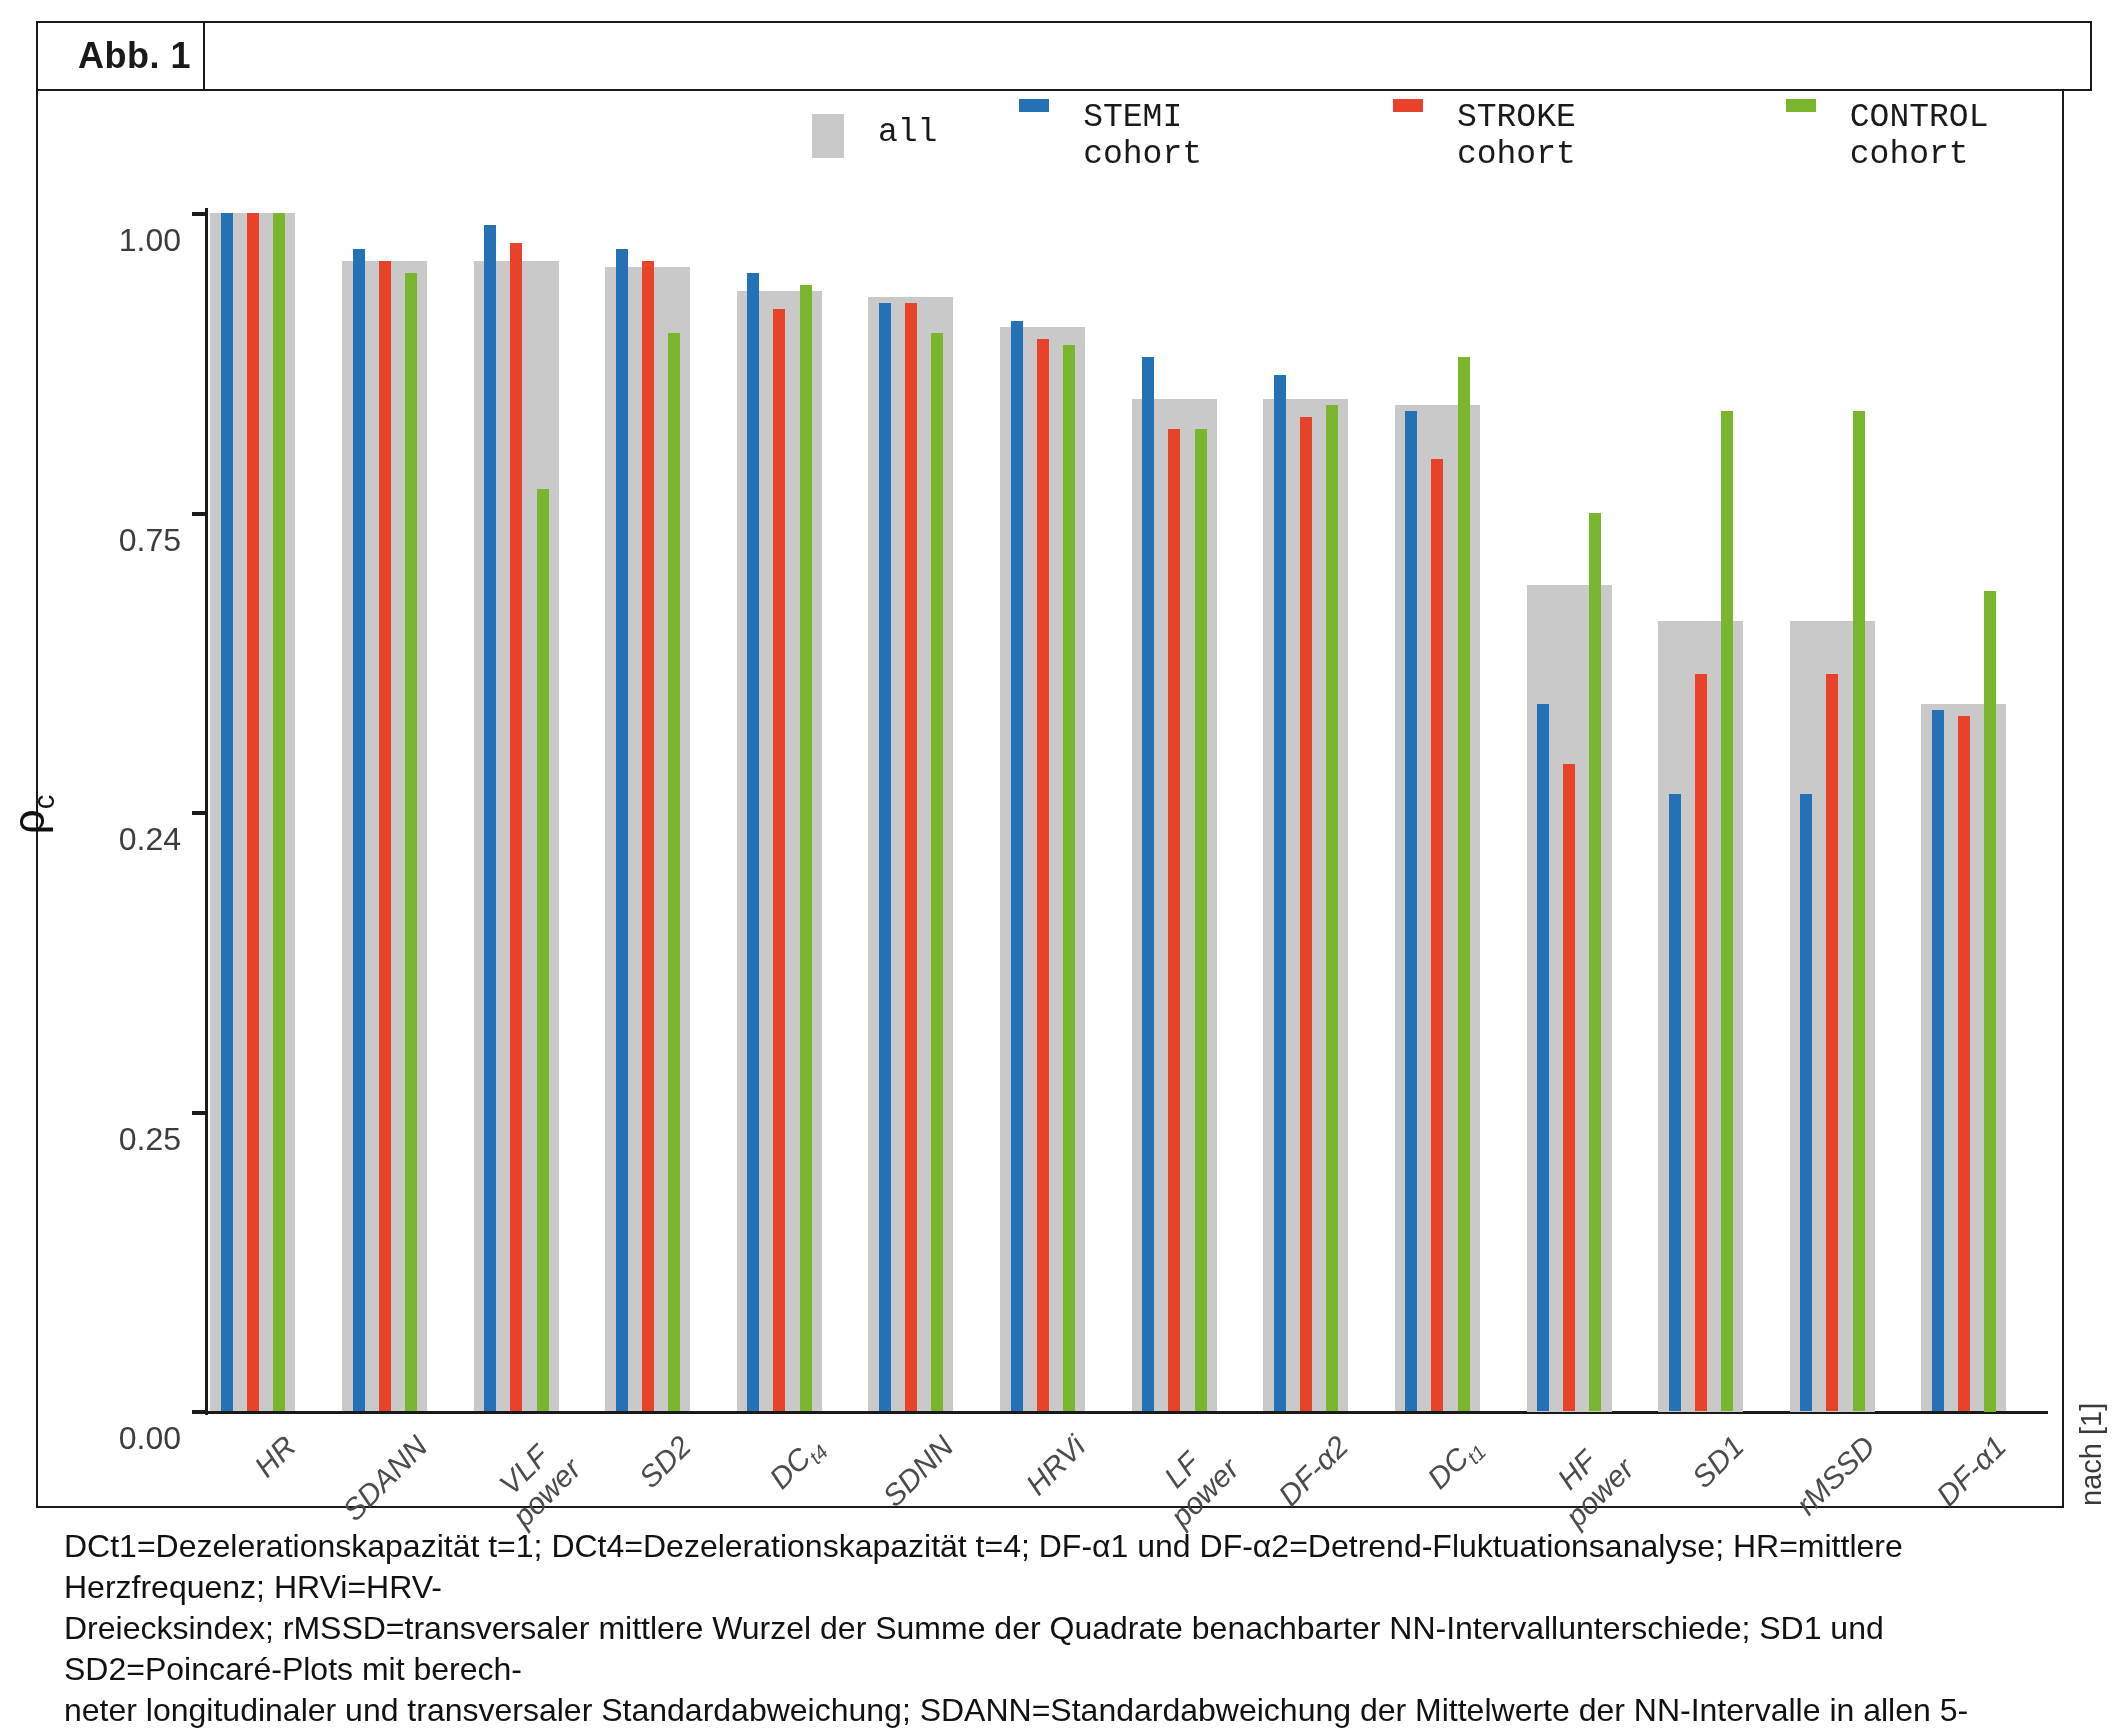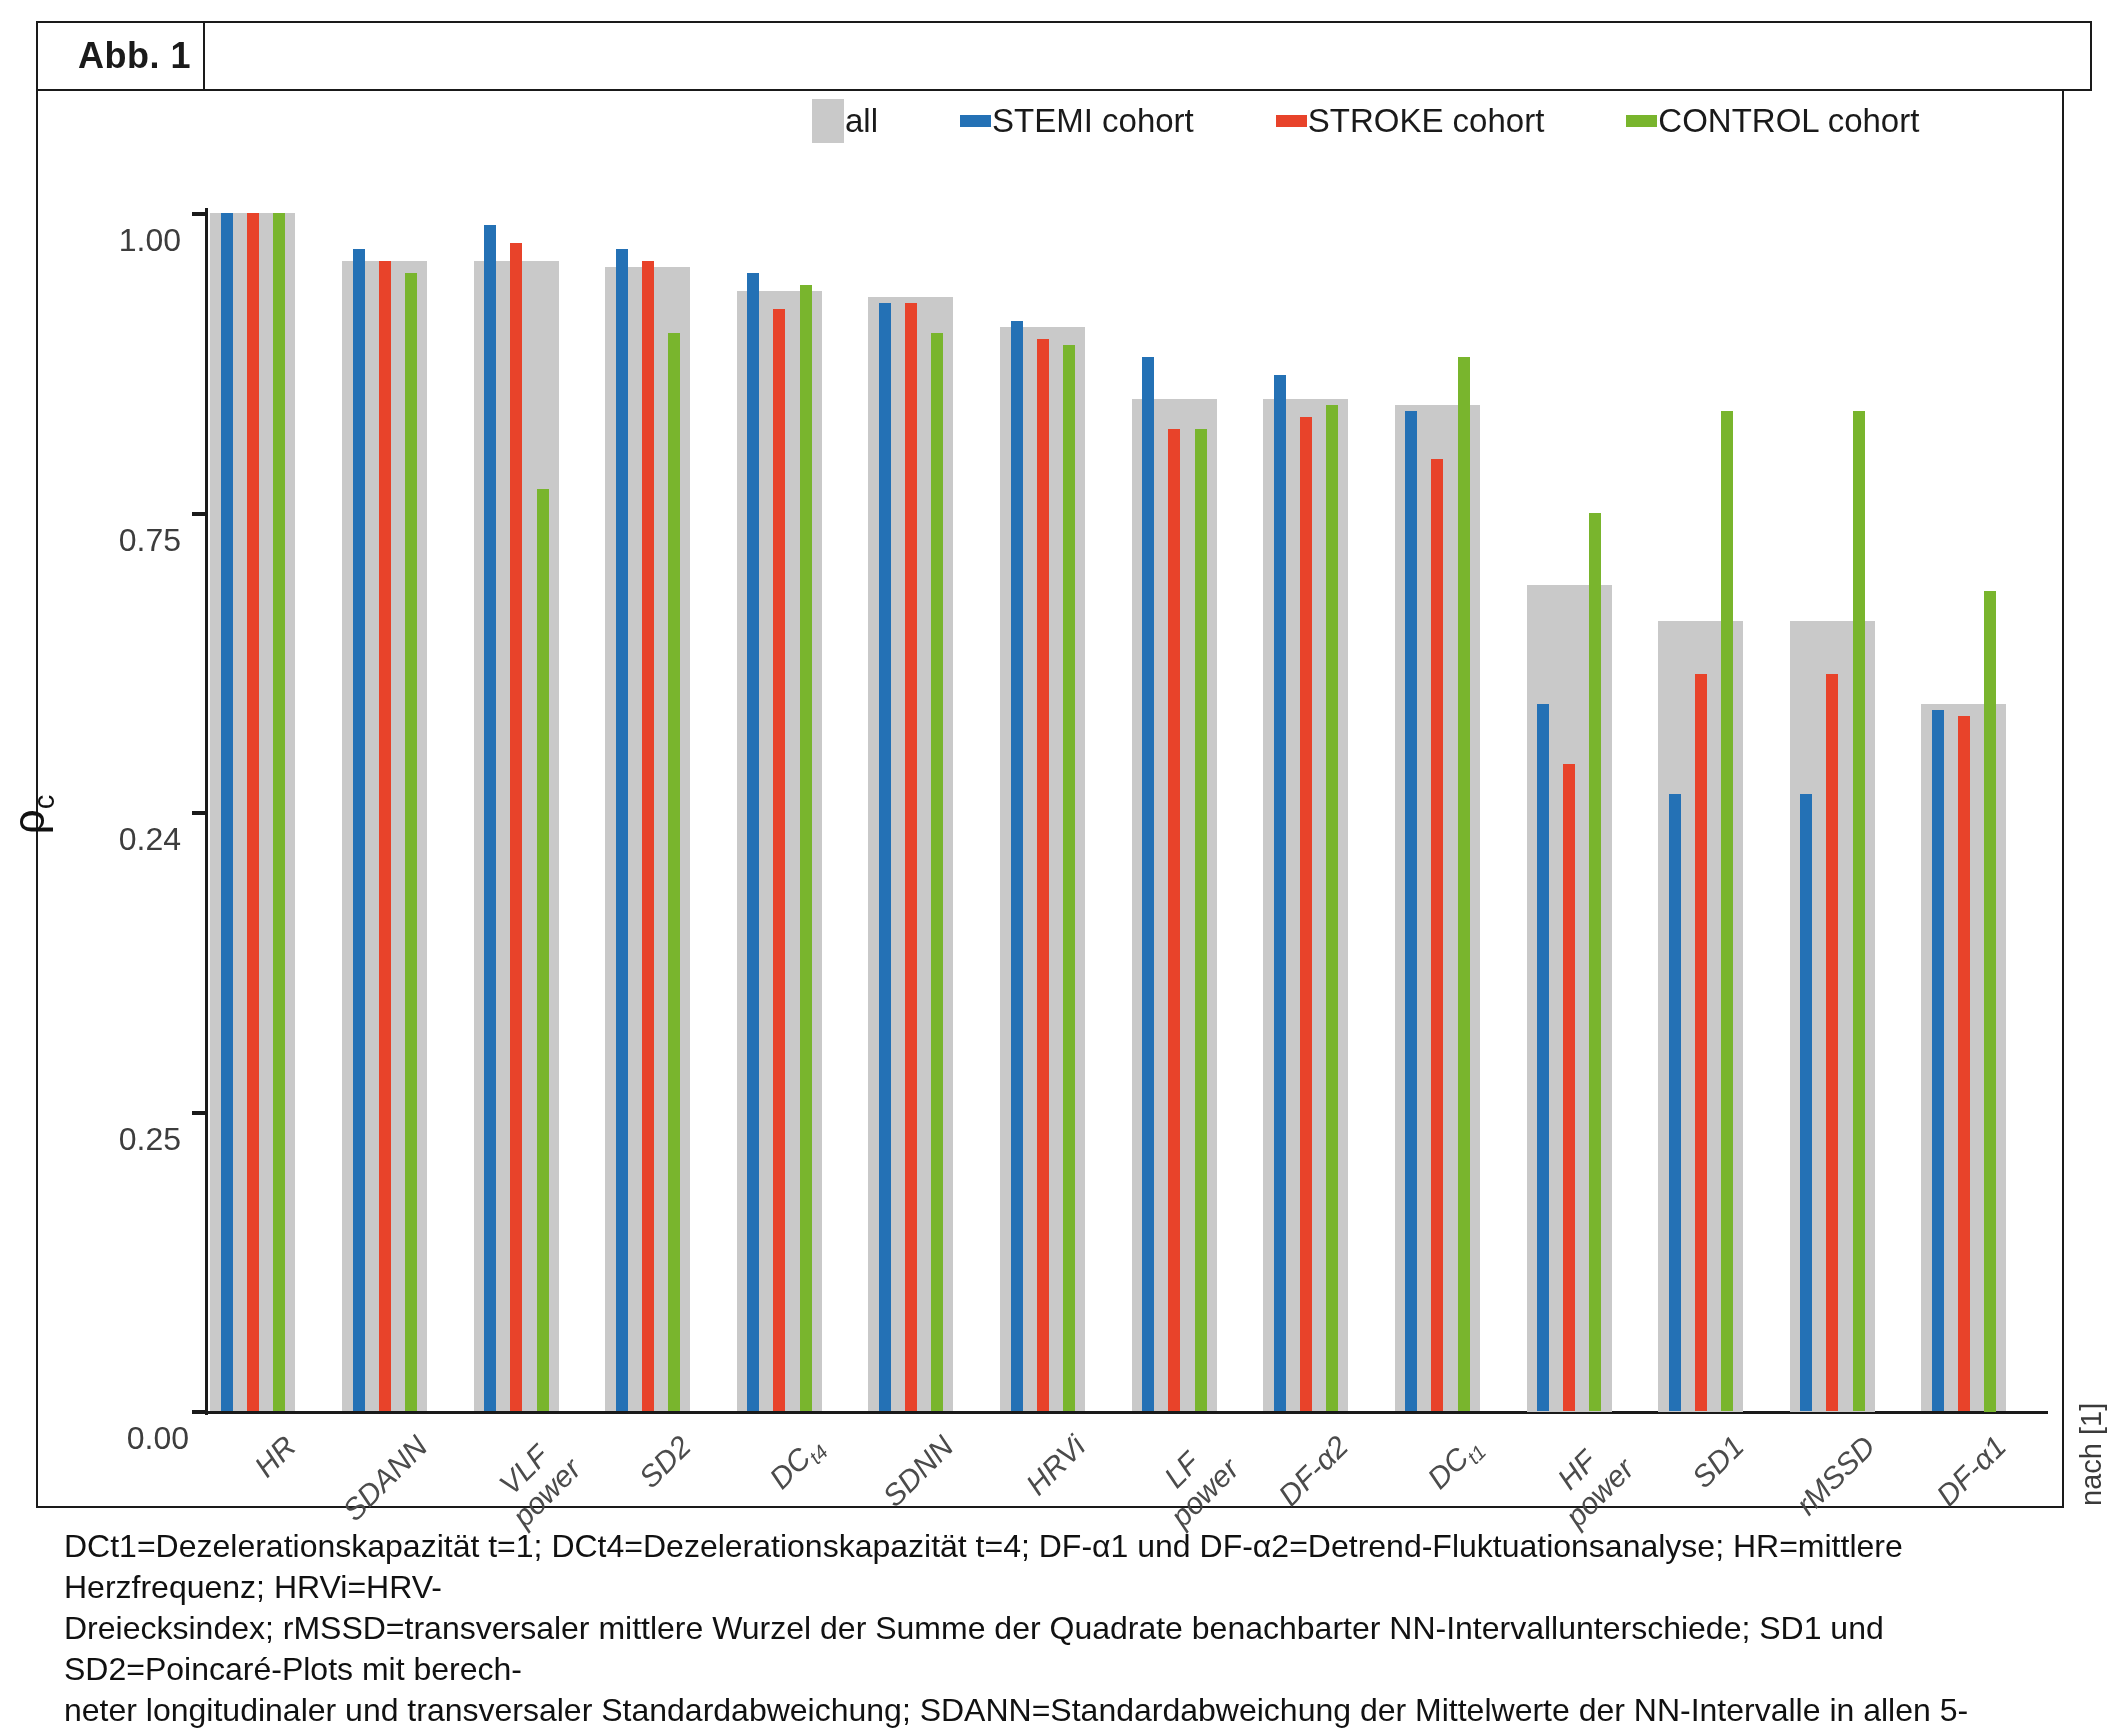--- a/index.html
+++ b/index.html
@@ -7,21 +7,21 @@
   #page{position:relative;width:2116px;height:1732px;background:#fff;overflow:hidden;}
 
   
   .figure-box{position:absolute;left:36px;top:21px;width:2024px;height:1483px;border:2.9px solid #1a1a1a;background:#fff;}
   .title-row{position:absolute;left:36px;top:21px;width:2024px;height:66px;border:2.9px solid #1a1a1a;display:flex;align-items:stretch;background:#fff;padding-left:28px;}
   .fig-label-cell{width:137px;border-right:2.9px solid #1a1a1a;display:flex;align-items:center;justify-content:center;font-weight:bold;font-size:36px;letter-spacing:0.5px;}
   .fig-title-cell{flex:1;display:flex;align-items:center;padding-left:24px;font-size:35px;}
 
   
   .legend{position:absolute;left:812px;top:99px;display:flex;align-items:center;gap:82px;}
-  .legend-item{display:flex;align-items:center;gap:1px;}
+  .legend-item{display:flex;gap:34px;font-family:Liberation Mono, monospace;}
   .legend-swatch-band{width:32px;height:44px;}
   .legend-swatch-bar{width:31px;height:12.5px;}
   .legend-label{font-size:33px;color:#1a1a1a;}
 
   
   .axis-y{position:absolute;background:#1a1a1a;}
   .axis-x{position:absolute;background:#1a1a1a;}
   .tick-mark{position:absolute;background:#1a1a1a;}
   .tick-label{position:absolute;width:96px;text-align:right;font-size:32px;color:#3d3d3d;margin-top:27px;}
   .ylab{position:absolute;left:13.4px;top:786px;font-size:44px;color:#111;transform:rotate(-90deg);transform-origin:center center;white-space:nowrap;}
@@ -71,21 +71,21 @@
       <div class="axis-x" style="left: 205px; top: 1411px; width: 1843px; height: 2.9px;"></div>
       <div class="tick-mark" style="left: 192px; top: 212px; width: 12.5px; height: 3.8px;"></div>
       <div class="tick-label" style="left: 85px; top: 195px;">1.00</div>
       <div class="tick-mark" style="left: 192px; top: 512px; width: 12.5px; height: 3.8px;"></div>
       <div class="tick-label" style="left: 85px; top: 495px;">0.75</div>
       <div class="tick-mark" style="left: 192px; top: 811px; width: 12.5px; height: 3.8px;"></div>
       <div class="tick-label" style="left: 85px; top: 794px;">0.24</div>
       <div class="tick-mark" style="left: 192px; top: 1111px; width: 12.5px; height: 3.8px;"></div>
       <div class="tick-label" style="left: 85px; top: 1094px;">0.25</div>
       <div class="tick-mark" style="left: 192px; top: 1410px; width: 12.5px; height: 3.8px;"></div>
-      <div class="tick-label" style="left: 93px; top: 1393px;">0.00</div>
+      <div class="tick-label" style="left: 85px; top: 1393px;">0.00</div>
       <div style="position: absolute; left: 0px; top: 0px;">
         <div class="band-bar" style="left: 210px; top: 213px; width: 85px; height: 1198px; background: rgb(201, 201, 201);"></div>
         <div class="thin-bar" style="left: 221px; top: 213px; width: 12px; height: 1198px; background: rgb(36, 113, 181);"></div>
         <div class="thin-bar" style="left: 247px; top: 213px; width: 12px; height: 1198px; background: rgb(232, 67, 42);"></div>
         <div class="thin-bar" style="left: 273px; top: 213px; width: 12px; height: 1198px; background: rgb(121, 181, 45);"></div>
       </div>
       <div class="xcat-label" style="right: 1837px; top: 1430px;">HR</div>
       <div style="position: absolute; left: 0px; top: 0px;">
         <div class="band-bar" style="left: 342px; top: 261px; width: 85px; height: 1150px; background: rgb(201, 201, 201);"></div>
         <div class="thin-bar" style="left: 353px; top: 249px; width: 12px; height: 1162px; background: rgb(36, 113, 181);"></div>

